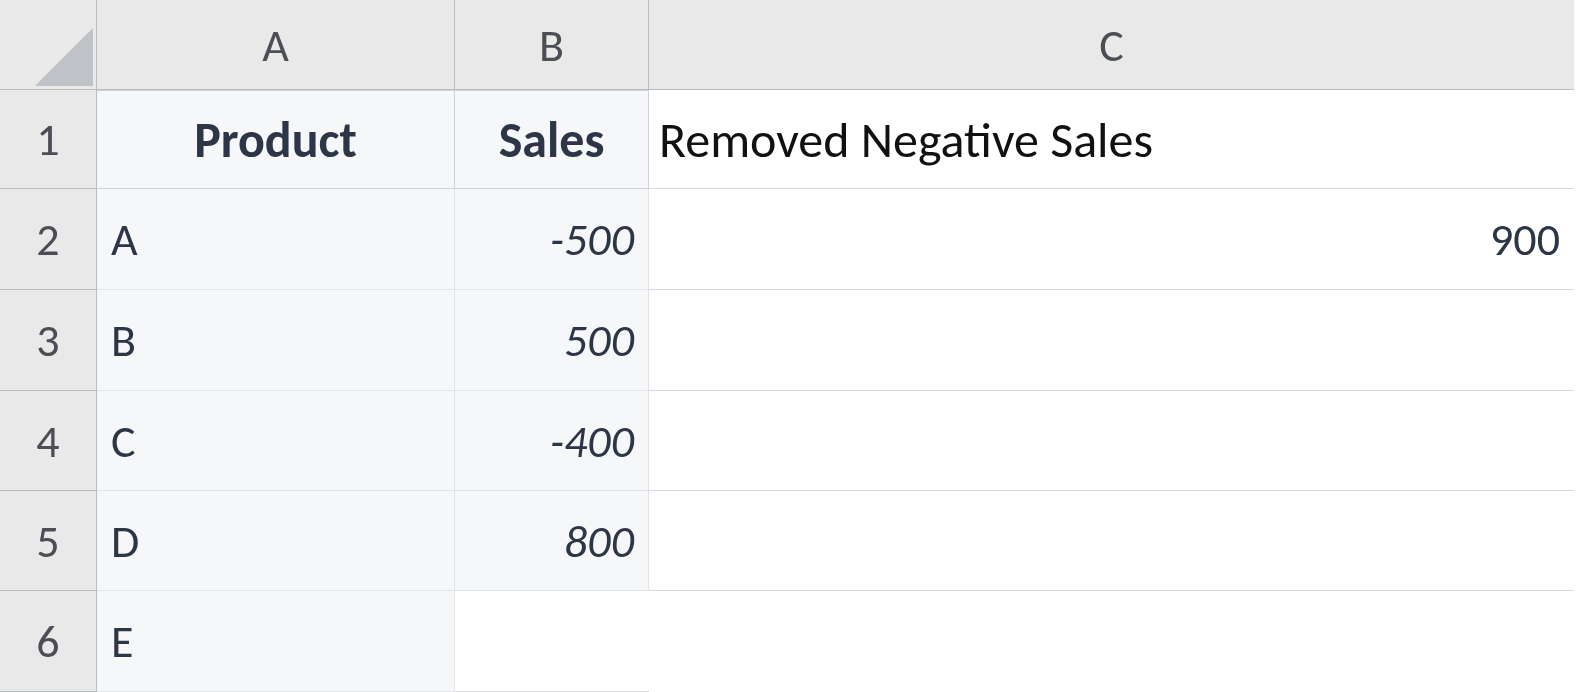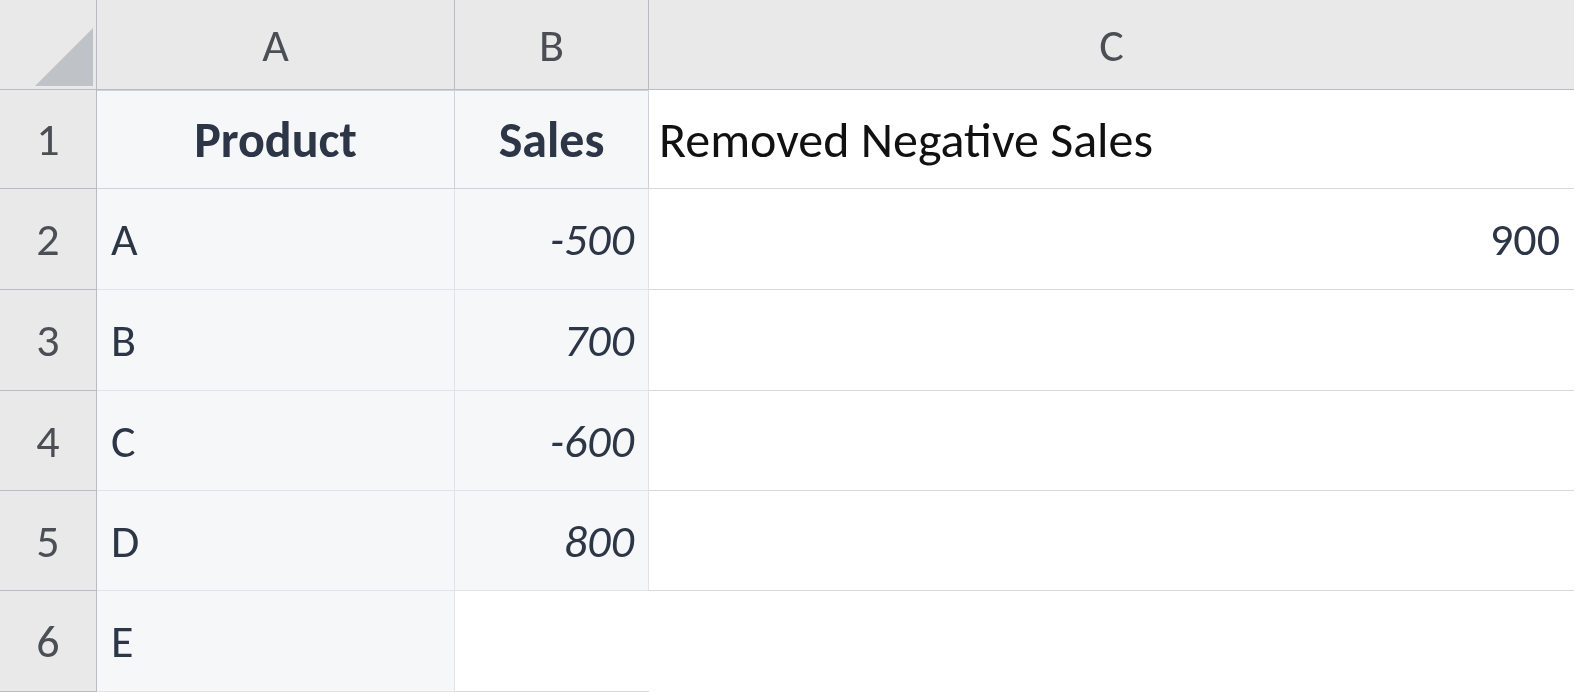--- a/index.html
+++ b/index.html
@@ -108,26 +108,26 @@
   <div class="cell tblhead">Sales</div>
   <div class="cell plain header1 last-col">Removed Negative Sales</div>
 
   <div class="cell rowhead">2</div>
   <div class="cell tblbody left">A</div>
   <div class="cell tblbody right">-500</div>
   <div class="cell plain right last-col">900</div>
 
   <div class="cell rowhead">3</div>
   <div class="cell tblbody left">B</div>
-  <div class="cell tblbody right">700</div>
+  <div class="cell tblbody right">500</div>
   <div class="cell plain right last-col"></div>
 
   <div class="cell rowhead">4</div>
   <div class="cell tblbody left">C</div>
-  <div class="cell tblbody right">-600</div>
+  <div class="cell tblbody right">-400</div>
   <div class="cell plain right last-col"></div>
 
   <div class="cell rowhead">5</div>
   <div class="cell tblbody left">D</div>
   <div class="cell tblbody right">800</div>
   <div class="cell plain right last-col"></div>
 
   <div class="cell rowhead">6</div>
   <div class="cell tblbody left">E</div>
   <div class="cell plain right last-col"></div>

